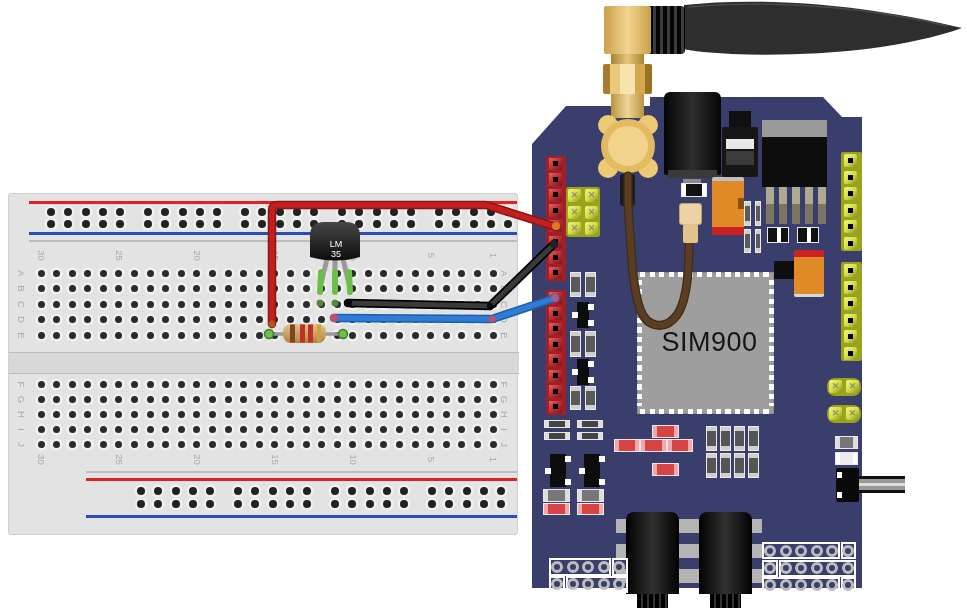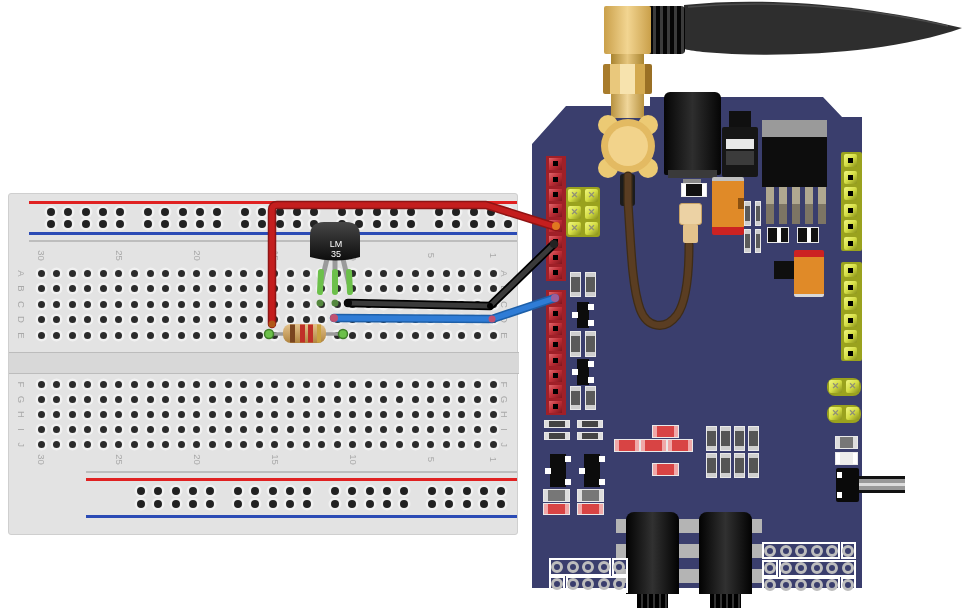--- a/index.html
+++ b/index.html
@@ -509,20 +509,27 @@
     <div class="abs" style="left:198px;top:151px;width:28px;height:14px;background:#3b3b3b;"></div>
 
     <div class="abs" style="left:234px;top:120px;width:65px;height:17px;background:#9a9a9a;"></div>
     <div class="abs" style="left:234px;top:137px;width:65px;height:50px;background:#0d0d0d;"></div>
 
     <div class="abs" style="left:184px;top:177px;width:32px;height:58px;border-radius:2px;background:linear-gradient(180deg,#c0c0c0 0 4px,#e08a28 4px 86%,#cc2222 86%);"></div>
     <div class="abs" style="left:210px;top:198px;width:6px;height:11px;background:#8a5010;"></div>
     <div class="abs" style="left:246px;top:261px;width:20px;height:18px;background:#0f0f0f;"></div>
     <div class="abs" style="left:266px;top:250px;width:30px;height:47px;border-radius:2px;background:linear-gradient(180deg,#cc2222 0 15%,#e08a28 15% 93%,#d8d8d8 93%);"></div>
 
+    <div class="abs" style="left:109px;top:272px;width:137px;height:142px;background:var(--chip-gray);box-shadow:inset 0 0 0 1px #8a8a8a;">
+      <div class="chipband" style="left:3px;right:3px;top:0;height:5px;background:repeating-linear-gradient(90deg,#fff 0 5px,transparent 5px 9.5px);"></div>
+      <div class="chipband" style="left:3px;right:3px;bottom:0;height:5px;background:repeating-linear-gradient(90deg,#fff 0 5px,transparent 5px 9.5px);"></div>
+      <div class="chipband" style="top:8px;bottom:8px;left:0;width:5px;background:repeating-linear-gradient(180deg,#fff 0 5px,transparent 5px 9.5px);"></div>
+      <div class="chipband" style="top:8px;bottom:8px;right:0;width:5px;background:repeating-linear-gradient(180deg,#fff 0 5px,transparent 5px 9.5px);"></div>
+      <div id="chiplabel">SIM900</div>
+    </div>
 
     <svg style="left:0;top:0;" width="439" height="360" viewBox="0 0 439 360">
       <path class="wire-under" d="M100,176 L100,202 C103,248 104,286 112,309 C119,328 137,331 149,315 C159,301 161,272 161,245" stroke="#3f2c16" stroke-width="9"></path>
       <path class="wire-under" d="M100,176 L100,202 C103,248 104,286 112,309 C119,328 137,331 149,315 C159,301 161,272 161,245" stroke="var(--cable-brown)" stroke-width="6.5"></path>
     </svg>
     <div class="abs" style="left:151px;top:203px;width:23px;height:22px;border-radius:3px;background:#ecd2a4;border:1px solid #c8a265;"></div>
     <div class="abs" style="left:155px;top:224px;width:15px;height:19px;border-radius:2px;background:#e3c28c;"></div>
 
     <div class="abs" style="left:98px;top:512px;width:53px;height:82px;border-radius:8px 8px 0 0;background:linear-gradient(90deg,#020202,#313131 50%,#020202);"></div>
     <div class="abs" style="left:171px;top:512px;width:53px;height:82px;border-radius:8px 8px 0 0;background:linear-gradient(90deg,#020202,#313131 50%,#020202);"></div>

